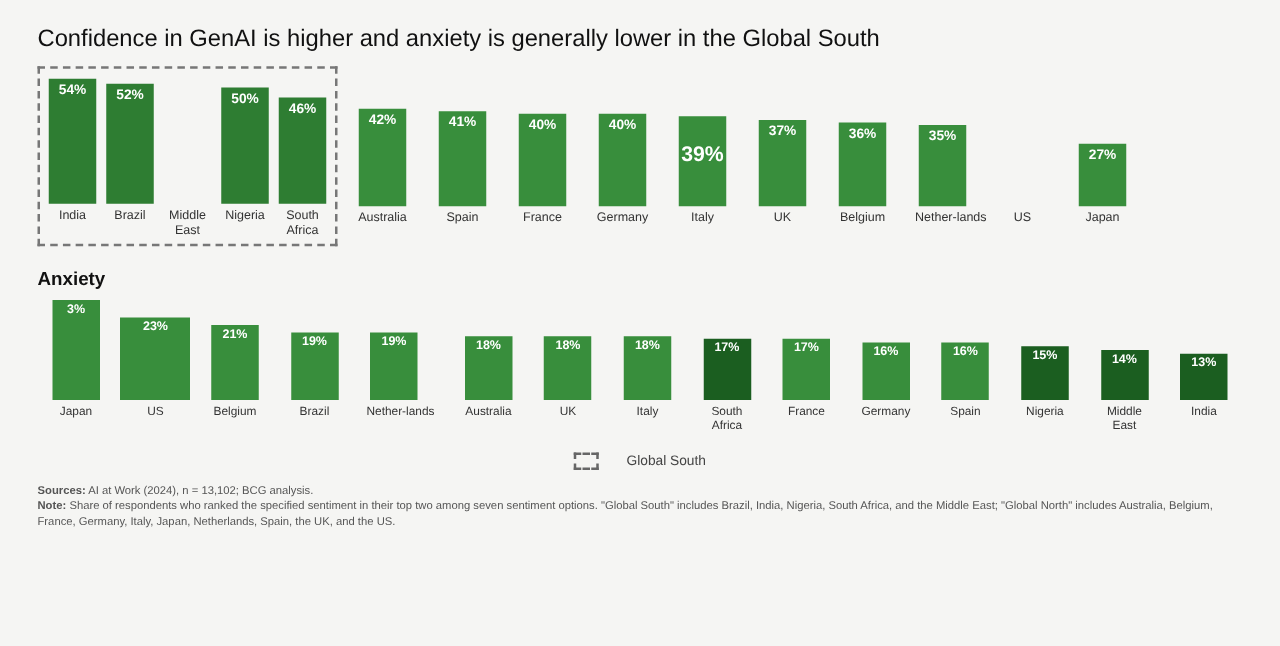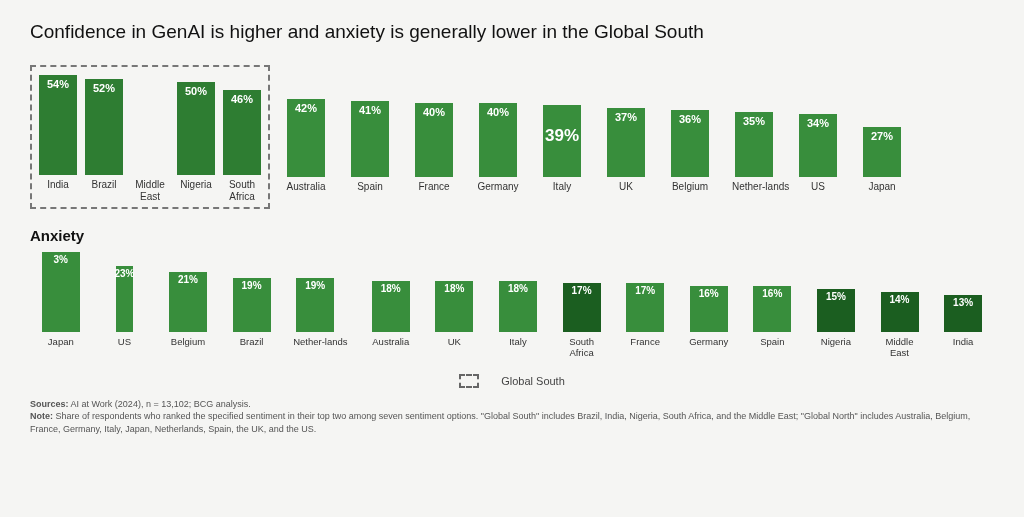--- a/index.html
+++ b/index.html
@@ -8,21 +8,21 @@
       background: #f5f5f3;
       width: 1024px;
       min-height: 517px;
       padding: 20px 30px 15px 30px;
       color: #222;
     }
     h1 {
       font-size: 19px;
       font-weight: 400;
       color: #111;
-      margin-bottom: 20px;
+      margin-bottom: 8px;
       line-height: 1.3;
     }
     .section-title {
       font-size: 15px;
       font-weight: 700;
       margin-bottom: 8px;
       color: #111;
     }
     .confidence-section {
       margin-bottom: 18px;
@@ -137,23 +137,20 @@
           </div>
           <div style="font-size: 10px; color: rgb(51, 51, 51); text-align: center; margin-top: 4px; line-height: 1.2; min-height: 28px; width: 44px;">Belgium</div>
         </div>
         <div style="display: flex; flex-direction: column; align-items: center;">
           <div style="width: 38px; height: 65px; background: rgb(56, 142, 60); display: flex; align-items: flex-start; justify-content: center;">
             <span style="color: rgb(255, 255, 255); font-size: 11px; font-weight: 700; padding-top: 3px;">35%</span>
           </div>
           <div style="font-size: 10px; color: rgb(51, 51, 51); text-align: center; margin-top: 4px; line-height: 1.2; min-height: 28px; width: 44px;">Nether‑lands</div>
         </div>
         <div style="display: flex; flex-direction: column; align-items: center;">
-          <div style="width: 38px; height: 63px; background: rgb(56, 142, 60); display: flex; align-items: flex-start; justify-content: center;">
-            <span style="color: rgb(255, 255, 255); font-size: 11px; font-weight: 700; padding-top: 3px;">34%</span>
-          </div>
           <div style="font-size: 10px; color: rgb(51, 51, 51); text-align: center; margin-top: 4px; line-height: 1.2; min-height: 28px; width: 44px;">US</div>
         </div>
         <div style="display: flex; flex-direction: column; align-items: center;">
           <div style="width: 38px; height: 50px; background: rgb(56, 142, 60); display: flex; align-items: flex-start; justify-content: center;">
             <span style="color: rgb(255, 255, 255); font-size: 11px; font-weight: 700; padding-top: 3px;">27%</span>
           </div>
           <div style="font-size: 10px; color: rgb(51, 51, 51); text-align: center; margin-top: 4px; line-height: 1.2; min-height: 28px; width: 44px;">Japan</div>
         </div>
       </div>
   </div>
@@ -163,21 +160,21 @@
   <div class="section-title">Anxiety</div>
   <div style="display:flex; align-items:flex-end; width:100%; gap:2px;">
     <div id="anxiety-bars" style="display:flex; align-items:flex-end; gap:2px; width:100%;">
     <div style="display: flex; flex-direction: column; align-items: center; flex: 1 1 0%; min-width: 0px;">
           <div style="width: 38px; height: 80px; background: rgb(56, 142, 60); display: flex; align-items: flex-start; justify-content: center;">
             <span style="color: rgb(255, 255, 255); font-size: 10px; font-weight: 700; padding-top: 2px;">3%</span>
           </div>
           <div style="font-size: 9.5px; color: rgb(51, 51, 51); text-align: center; margin-top: 4px; line-height: 1.2; min-height: 28px; width: 44px;">Japan</div>
         </div>
         <div style="display: flex; flex-direction: column; align-items: center; flex: 1 1 0%; min-width: 0px;">
-          <div style="width: 17px; height: 66px; background: rgb(56, 142, 60); display: flex; align-items: flex-start; justify-content: center;">
+          <div style="width: 56px; height: 66px; background: rgb(56, 142, 60); display: flex; align-items: flex-start; justify-content: center;">
             <span style="color: rgb(255, 255, 255); font-size: 10px; font-weight: 700; padding-top: 2px;">23%</span>
           </div>
           <div style="font-size: 9.5px; color: rgb(51, 51, 51); text-align: center; margin-top: 4px; line-height: 1.2; min-height: 28px; width: 44px;">US</div>
         </div>
         <div style="display: flex; flex-direction: column; align-items: center; flex: 1 1 0%; min-width: 0px;">
           <div style="width: 38px; height: 60px; background: rgb(56, 142, 60); display: flex; align-items: flex-start; justify-content: center;">
             <span style="color: rgb(255, 255, 255); font-size: 10px; font-weight: 700; padding-top: 2px;">21%</span>
           </div>
           <div style="font-size: 9.5px; color: rgb(51, 51, 51); text-align: center; margin-top: 4px; line-height: 1.2; min-height: 28px; width: 44px;">Belgium</div>
         </div>

